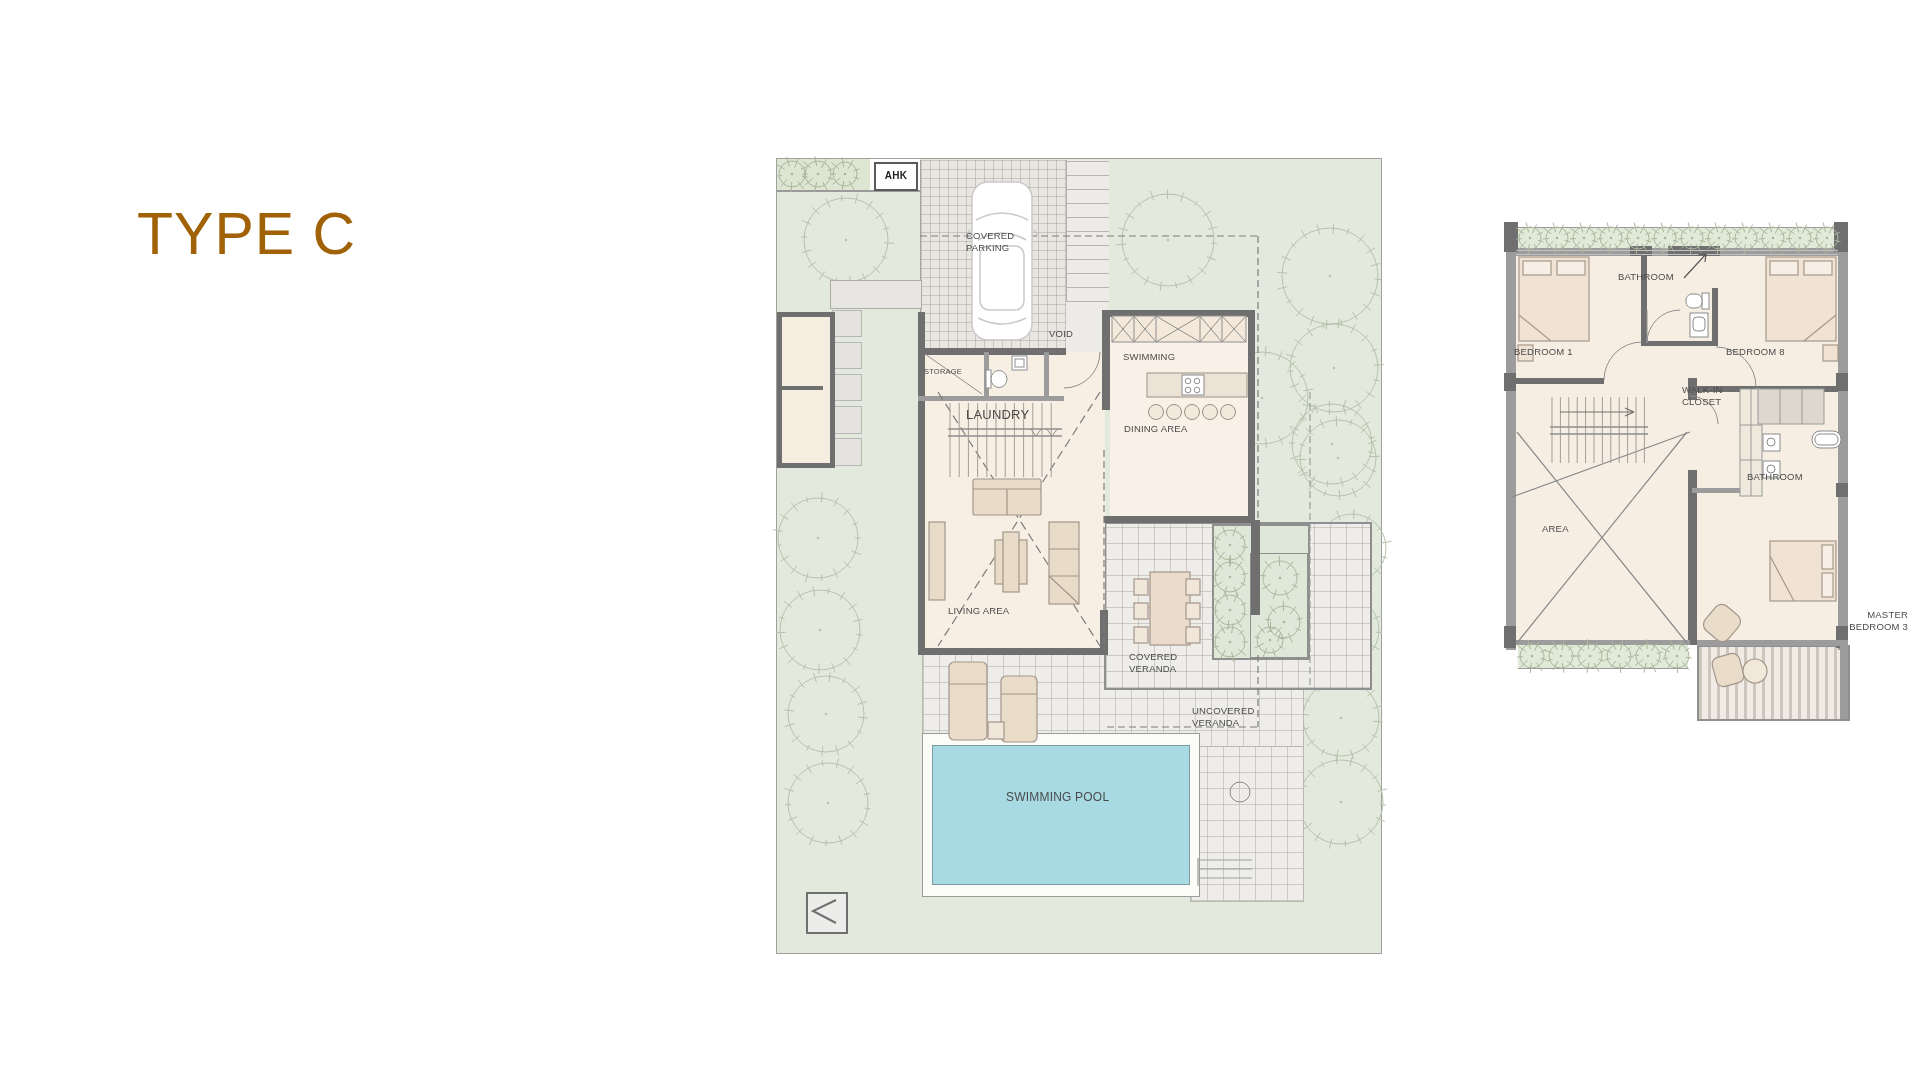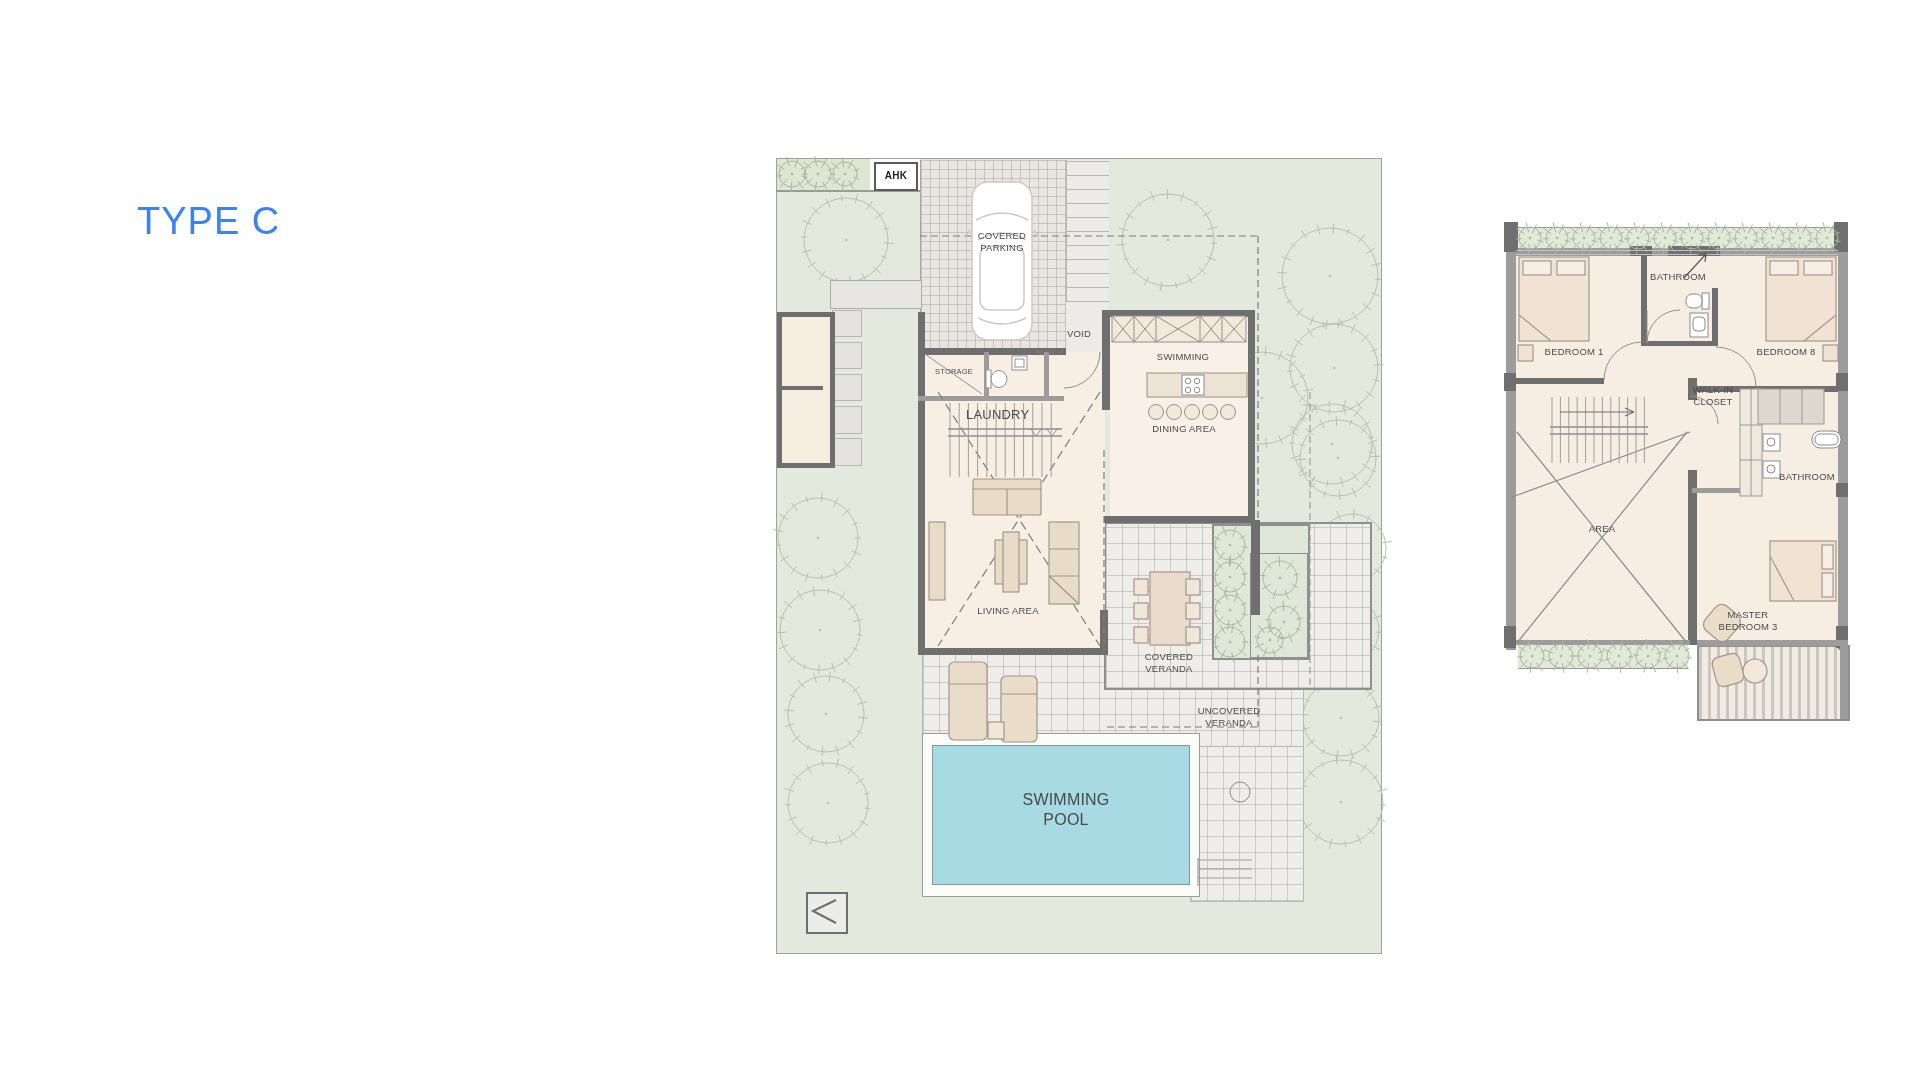--- a/index.html
+++ b/index.html
@@ -1,33 +1,33 @@
 <!DOCTYPE html>
 <html><head>
 <meta charset="utf-8">
 <style>
   html,body{margin:0;padding:0;background:#fff}
   #scene{position:relative;width:1917px;height:1080px;background:#ffffff;overflow:hidden;
          font-family:"Liberation Sans","DejaVu Sans",sans-serif}
   .abs{position:absolute}
-  .lbl{position:absolute;font-size:9.5px;line-height:1.28;color:#4a4a4a;text-align:center;letter-spacing:.2px}
+  .lbl{position:absolute;font-size:9.5px;line-height:1.28;color:#4a4a4a;text-align:left;letter-spacing:.2px}
   .wd{position:absolute;background:#6f6f6f}   
   .wm{position:absolute;background:#9c9c9c}   
   .tileA{background:#eeedea;
     background-image:repeating-linear-gradient(0deg,rgba(170,167,160,.5) 0 1px,transparent 1px 16px),
                      repeating-linear-gradient(90deg,rgba(170,167,160,.5) 0 1px,transparent 1px 16px);}
   .brick{background:#e9e6e2;
     background-image:repeating-linear-gradient(0deg,rgba(160,156,149,.45) 0 1px,transparent 1px 9px),
                      repeating-linear-gradient(90deg,rgba(160,156,149,.45) 0 1px,transparent 1px 9px);}
   .steps{background:#edebe8;
     background-image:repeating-linear-gradient(0deg,rgba(150,147,141,.6) 0 1.5px,transparent 1.5px 14px);}
   .deckV{background:#f0ebe4;
     background-image:repeating-linear-gradient(90deg,#cdc6bd 0 2.5px,transparent 2.5px 9px);}
   svg{position:absolute;left:0;top:0}
-  #page-title{position:absolute;left:137px;top:200px;font-size:38px;font-weight:500;color:#3b82f6;letter-spacing:1px}
+  #page-title{position:absolute;left:137px;top:200px;font-size:59px;font-weight:500;color:#a16207;letter-spacing:1px}
 </style>
 </head>
 <body>
 
 <div id="scene">
 
   <div id="page-title">TYPE C</div>
 
   <div class="abs" style="left:776px;top:158px;width:604px;height:794px;background:#e3eadd;border:1.5px solid #a2a09c"></div>
 
@@ -879,23 +879,23 @@
 
   <div class="lbl" style="left:966px;top:230px;width:72px">COVERED PARKING</div>
   <div class="lbl" style="left:1049px;top:328px;width:60px">VOID</div>
   <div class="lbl" style="left:924px;top:367px;width:60px;font-size:7.5px">STORAGE</div>
   <div class="lbl" style="left:966px;top:407px;width:60px;font-size:13px">LAUNDRY</div>
   <div class="lbl" style="left:1123px;top:351px;width:120px">SWIMMING</div>
   <div class="lbl" style="left:1124px;top:423px;width:120px">DINING AREA</div>
   <div class="lbl" style="left:948px;top:605px;width:120px">LIVING AREA</div>
   <div class="lbl" style="left:1129px;top:651px;width:80px">COVERED VERANDA</div>
   <div class="lbl" style="left:1192px;top:705px;width:74px">UNCOVERED VERANDA</div>
-  <div class="lbl" style="left:1006px;top:790px;width:120px;font-size:16px">SWIMMING POOL</div>
+  <div class="lbl" style="left:1006px;top:790px;width:120px;font-size:12px">SWIMMING POOL</div>
 
   <div class="lbl" style="left:1514px;top:346px;width:120px">BEDROOM 1</div>
   <div class="lbl" style="left:1618px;top:271px;width:120px">BATHROOM</div>
   <div class="lbl" style="left:1726px;top:346px;width:120px">BEDROOM 8</div>
   <div class="lbl" style="left:1682px;top:384px;width:62px">WALK-IN CLOSET</div>
   <div class="lbl" style="left:1747px;top:471px;width:120px">BATHROOM</div>
   <div class="lbl" style="left:1542px;top:523px;width:120px">AREA</div>
-  <div class="lbl" style="left:1712px;top:609px;width:72px;text-align:center">MASTER BEDROOM 3</div>
+  <div class="lbl" style="left:1836px;top:609px;width:72px;text-align:right">MASTER BEDROOM 3</div>
 
 </div>
 
 </body></html>

